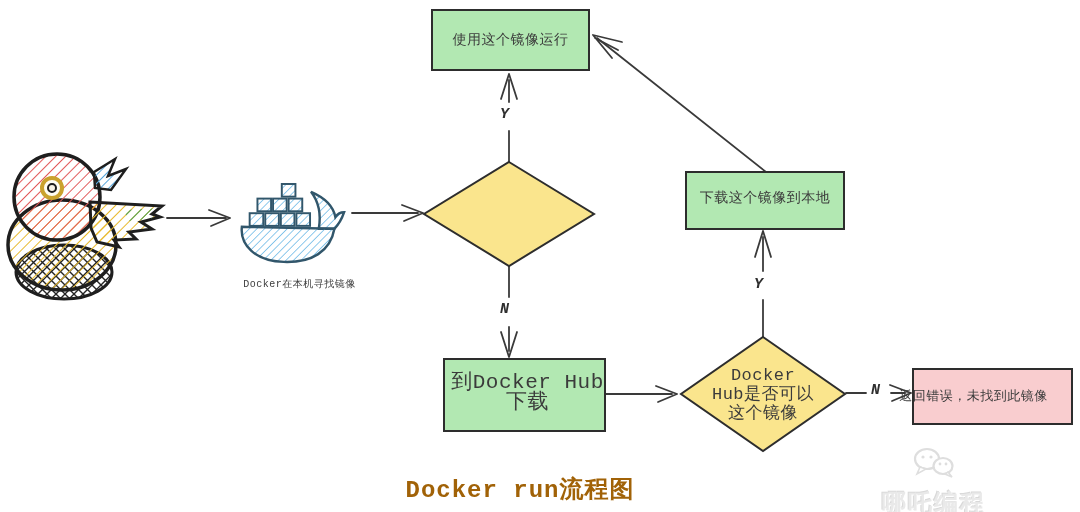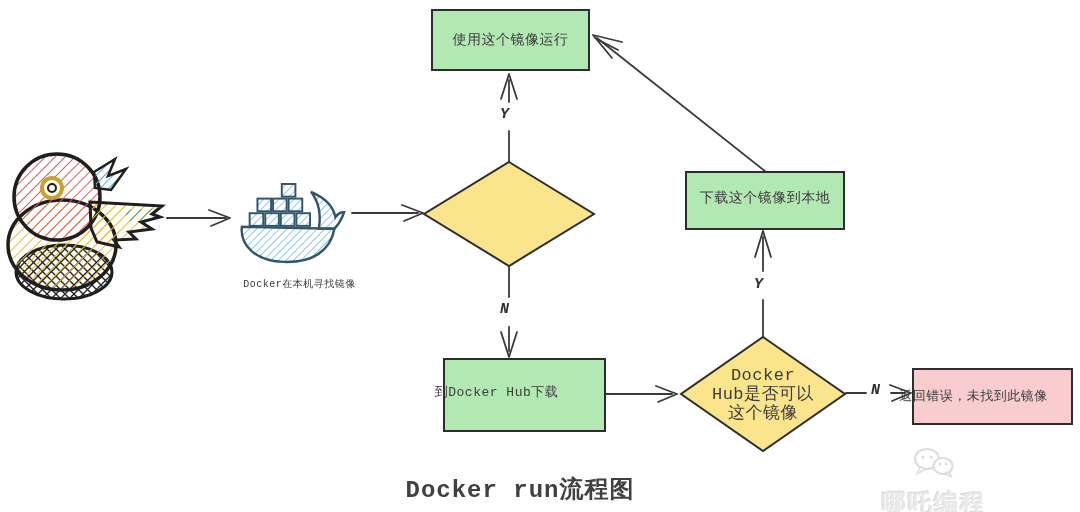--- a/index.html
+++ b/index.html
@@ -133,42 +133,42 @@
 
   <div class="node-text" style="left:432px;top:10px;width:157px;height:60px">
     <span>使用这个镜像运行</span>
   </div>
 
 
   <div class="node-text" style="left:686px;top:172px;width:158px;height:52px">
     <span>下载这个镜像到本地</span>
   </div>
 
-  <div class="node-text" style="left:416px;top:359px;width:161px;height:68px;font-size:13px">
+  <div class="node-text" style="left:447px;top:359px;width:161px;height:68px;font-size:21px">
     <span>到Docker Hub下载</span>
   </div>
 
   <div class="node-text" style="left:681px;top:337px;width:164px;height:114px;font-size:17px;line-height:19px">
     <span>Docker</span>
     <span>Hub是否可以</span>
     <span>这个镜像</span>
   </div>
 
   <div class="node-text" style="left:894px;top:369px;width:159px;height:55px;font-size:13px">
     <span>返回错误，未找到此镜像</span>
   </div>
 
   <div class="edge-label" style="left:500px;top:106px">Y</div>
   <div class="edge-label" style="left:500px;top:301px">N</div>
   <div class="edge-label" style="left:754px;top:276px">Y</div>
   <div class="edge-label" style="left:871px;top:382px">N</div>
 
   <div id="whale-caption">Docker在本机寻找镜像</div>
 
-  <div id="diagram-title" style="color: #404040;">Docker run流程图</div>
+  <div id="diagram-title" style="color: #a16207;">Docker run流程图</div>
 
   <div id="watermark">
     <svg width="42" height="32" viewBox="0 0 42 32">
       <g fill="#ffffff" stroke="#dedede" stroke-width="2.2">
         <ellipse cx="14" cy="12" rx="12" ry="10"></ellipse>
         <path d="M7,20 L4,27 L13,22 Z" stroke-width="1.6"></path>
         <ellipse cx="30" cy="19" rx="9.5" ry="8"></ellipse>
         <path d="M35,25 L39,30 L32,27 Z" stroke-width="1.6"></path>
       </g>
       <g fill="#dedede">

